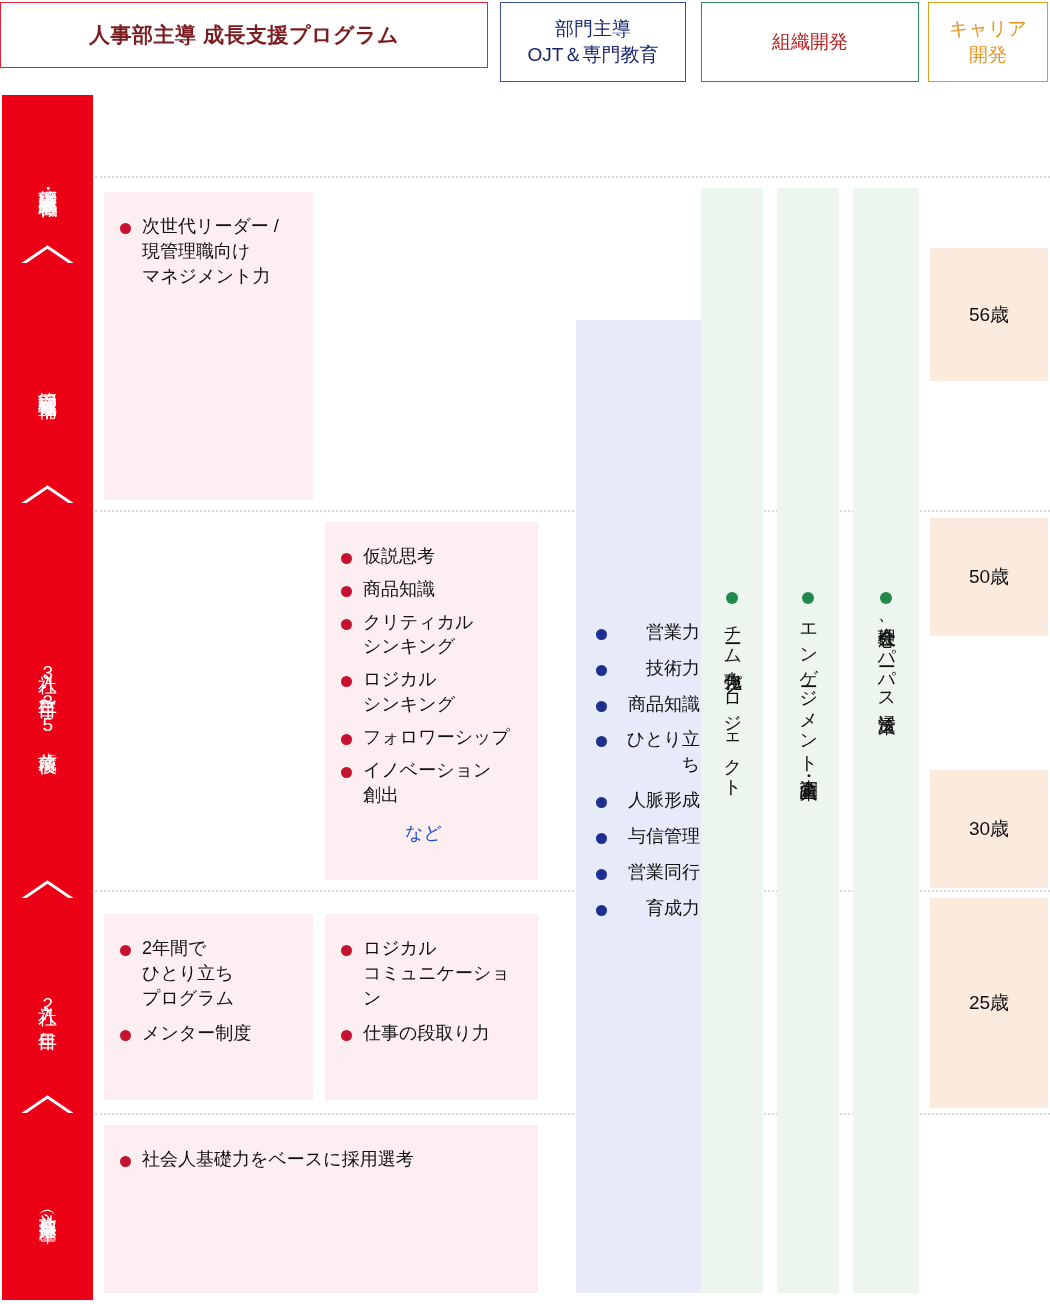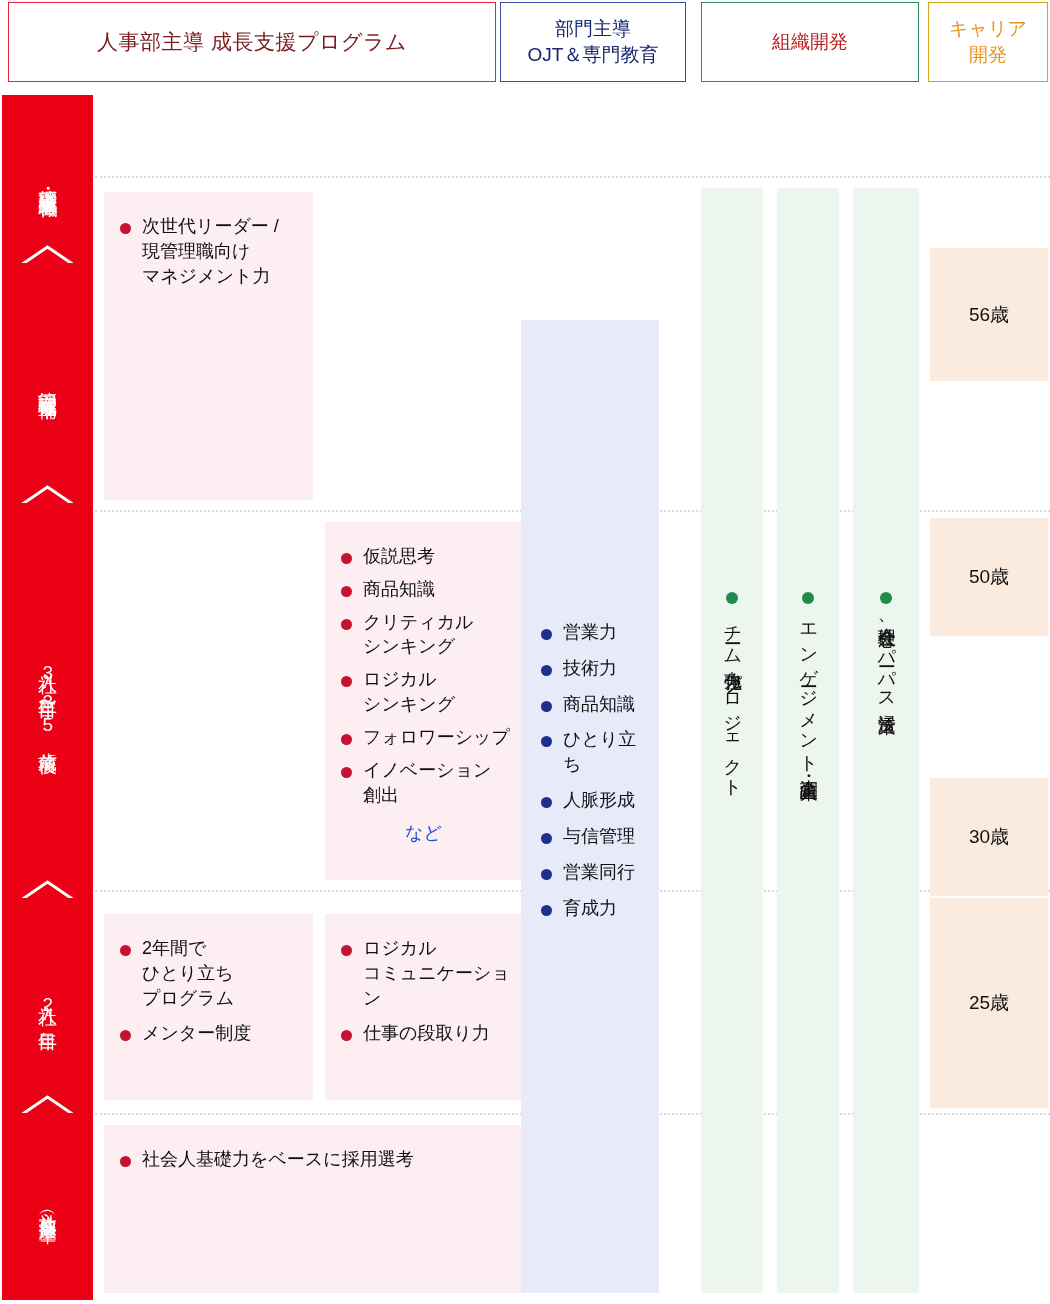--- a/index.html
+++ b/index.html
@@ -21,25 +21,26 @@
     position:absolute;
     box-sizing:border-box;
     display:flex;
     align-items:center;
     justify-content:center;
     text-align:center;
     line-height:1.35;
     background:#ffffff;
   }
   .hdr-hr{
-    left:8px; top:2px; width:488px; height:80px;
+    left:0; top:2px; width:488px; height:66px;
     border:1.5px solid #e8203a;
     color:#7a1c20;
     font-size:21px;
     letter-spacing:.5px;
+    font-weight:bold;
   }
   .hdr-dept{
     left:500px; top:2px; width:186px; height:80px;
     border:1.5px solid #3b4ea8;
     color:#17256e;
     font-size:19px;
     text-align:center;
   }
   .hdr-org{
     left:701px; top:2px; width:218px; height:80px;
@@ -285,21 +286,21 @@
   </div>
 
   <div class="panel pink" style="left:325px;top:914px;width:213px;height:186px;">
     <ul class="blist">
       <li>ロジカル
 コミュニケーション</li>
       <li>仕事の段取り力</li>
     </ul>
   </div>
 
-  <div class="panel blue" style="left:521px;top:320px;width:138px;height:973px;padding:300px 14px 14px 18px;">
+  <div class="panel blue" style="left:576px;top:320px;width:138px;height:973px;padding:300px 14px 14px 18px;text-align:right;">
     <ul class="blist blue-dots">
       <li>営業力</li>
       <li>技術力</li>
       <li>商品知識</li>
       <li>ひとり立ち</li>
       <li>人脈形成</li>
       <li>与信管理</li>
       <li>営業同行</li>
       <li>育成力</li>
     </ul>
@@ -319,20 +320,20 @@
     <div class="vdot"></div>
     <div class="vtext">会社理念、パーパス浸透策</div>
   </div>
 
   <div class="agebox" style="left:930px;top:248px;width:118px;height:133px;">
     <span>56歳</span>
   </div>
   <div class="agebox" style="left:930px;top:518px;width:118px;height:118px;">
     <span>50歳</span>
   </div>
-  <div class="agebox" style="left:930px;top:770px;width:118px;height:118px;margin-top:8px;">
+  <div class="agebox" style="left:930px;top:770px;width:118px;height:118px;">
     <span>30歳</span>
   </div>
   <div class="agebox" style="left:930px;top:898px;width:118px;height:210px;">
     <span>25歳</span>
   </div>
 
 </div>
 
 </body></html>

